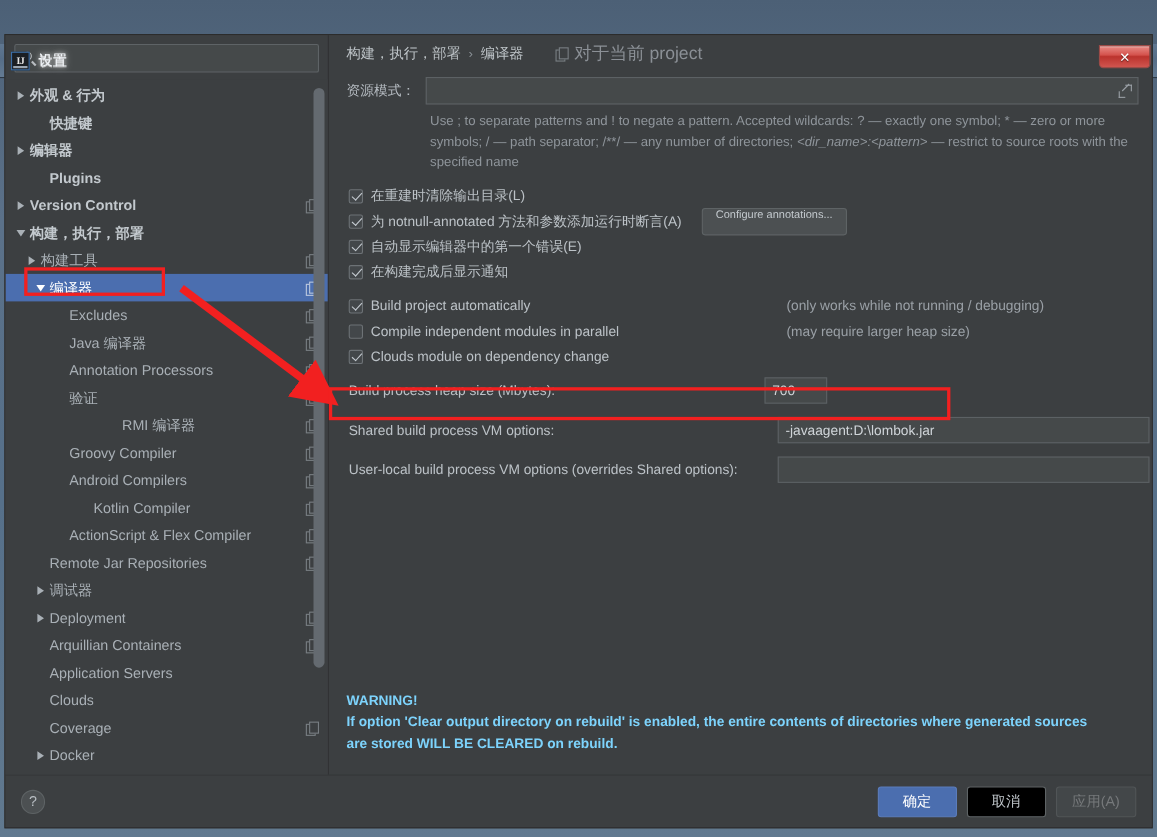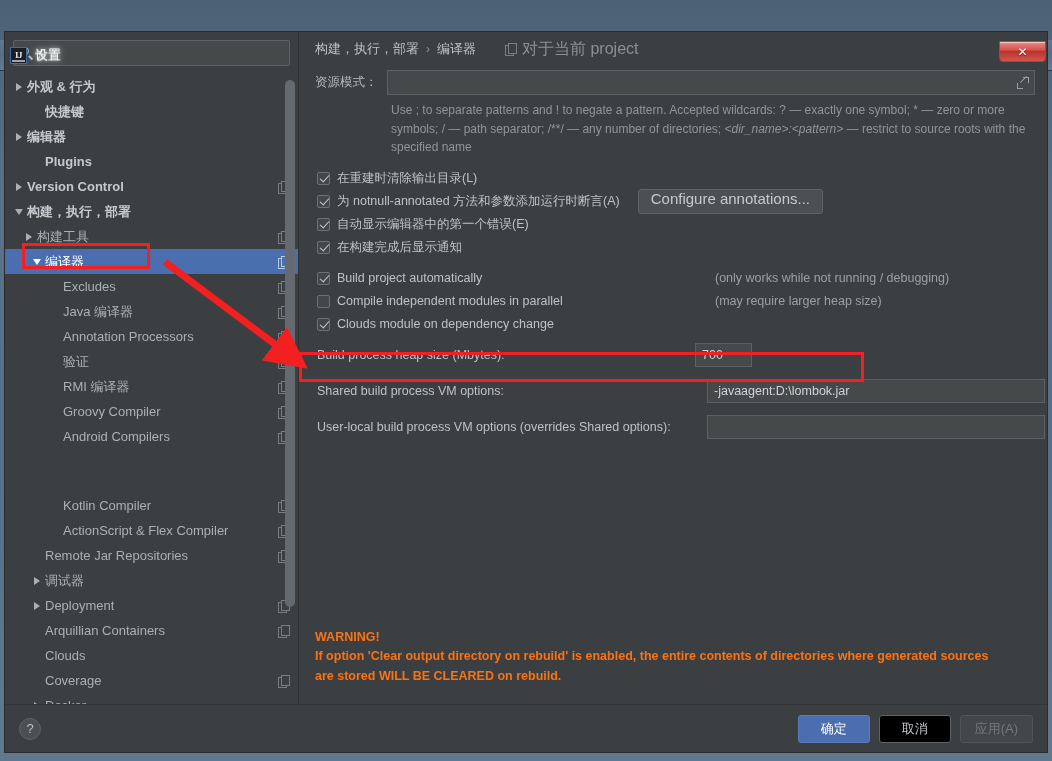--- a/index.html
+++ b/index.html
@@ -193,33 +193,33 @@
   }
   .cb.on::after {
     content:''; position:absolute; left:3.6px; top:0.4px; width:4px; height:8px;
     border:solid #c4cad0; border-width:0 1.7px 1.7px 0; transform:rotate(42deg);
   }
   .cb-label { color:#bcc2c7; font-size:12.5px; white-space:nowrap; }
   .hint { color:#9aa0a6; font-size:12.5px; position:absolute; left:404px; }
 
   .btn-sec {
     height:25px; padding:0 12px; background:#4c5052; border:1px solid #5e6365;
-    border-radius:3px; color:#c4cacf; font-size:15px; cursor:pointer;
+    border-radius:3px; color:#c4cacf; font-size:10px; cursor:pointer;
     font-family:"Liberation Sans",sans-serif;
   }
 
   .field {
     background:#45494a; border:1px solid #5c6164; height:24px;
     color:#cfd4d8; font-size:12.5px; display:flex; align-items:center; padding:0 6px;
     font-family:"Liberation Sans",sans-serif;
   }
 
   #warning {
     position:absolute; left:16px; bottom:18px; width:720px;
-    color:#f97316; font-size:12.5px; font-weight:bold; line-height:1.55;
+    color:#7dd3fc; font-size:12.5px; font-weight:bold; line-height:1.55;
   }
 
   
   #bottom-bar {
     height:48px; background:#3c3f41; border-top:1px solid #323537;
     display:flex; align-items:center; padding:0 14px;
   }
   #help-btn {
     width:22px; height:22px; border-radius:50%;
     background:#4c5052; border:1px solid #5e6365; color:#b9bfc4;
@@ -335,36 +335,36 @@
               <div class="tree-item" style="padding-left: 42px;">
                 <span class="tw"></span>
                 <span class="t-label">Annotation Processors</span>
                 <span class="copy-icon"></span>
               </div>
               <div class="tree-item" style="padding-left: 42px;">
                 <span class="tw"></span>
                 <span class="t-label">验证</span>
                 <span class="copy-icon"></span>
               </div>
-              <div class="tree-item" style="padding-left: 42px;">
+              <div class="tree-item" style="padding-left: 62px; gap: 28px;">
                 <span class="tw"></span>
                 <span class="t-label">RMI 编译器</span>
                 <span class="copy-icon"></span>
               </div>
               <div class="tree-item" style="padding-left: 42px;">
                 <span class="tw"></span>
                 <span class="t-label">Groovy Compiler</span>
                 <span class="copy-icon"></span>
               </div>
               <div class="tree-item" style="padding-left: 42px;">
                 <span class="tw"></span>
                 <span class="t-label">Android Compilers</span>
                 <span class="copy-icon"></span>
               </div>
-              <div class="tree-item" style="padding-left: 42px; margin-top: 44px;">
+              <div class="tree-item" style="padding-left: 64px;">
                 <span class="tw"></span>
                 <span class="t-label">Kotlin Compiler</span>
                 <span class="copy-icon"></span>
               </div>
               <div class="tree-item" style="padding-left: 42px;">
                 <span class="tw"></span>
                 <span class="t-label">ActionScript &amp; Flex Compiler</span>
                 <span class="copy-icon"></span>
               </div>
               <div class="tree-item" style="padding-left: 24px;">
@@ -382,20 +382,24 @@
                 <span class="tw">
                   <span class="arrow-r"></span>
                 </span>
                 <span class="t-label">Deployment</span>
                 <span class="copy-icon"></span>
               </div>
               <div class="tree-item" style="padding-left: 24px;">
                 <span class="tw"></span>
                 <span class="t-label">Arquillian Containers</span>
                 <span class="copy-icon"></span>
+              </div>
+              <div class="tree-item" style="padding-left: 24px;">
+                <span class="tw"></span>
+                <span class="t-label">Application Servers</span>
               </div>
               <div class="tree-item" style="padding-left: 24px;">
                 <span class="tw"></span>
                 <span class="t-label">Clouds</span>
               </div>
               <div class="tree-item" style="padding-left: 24px;">
                 <span class="tw"></span>
                 <span class="t-label">Coverage</span>
                 <span class="copy-icon"></span>
               </div>

